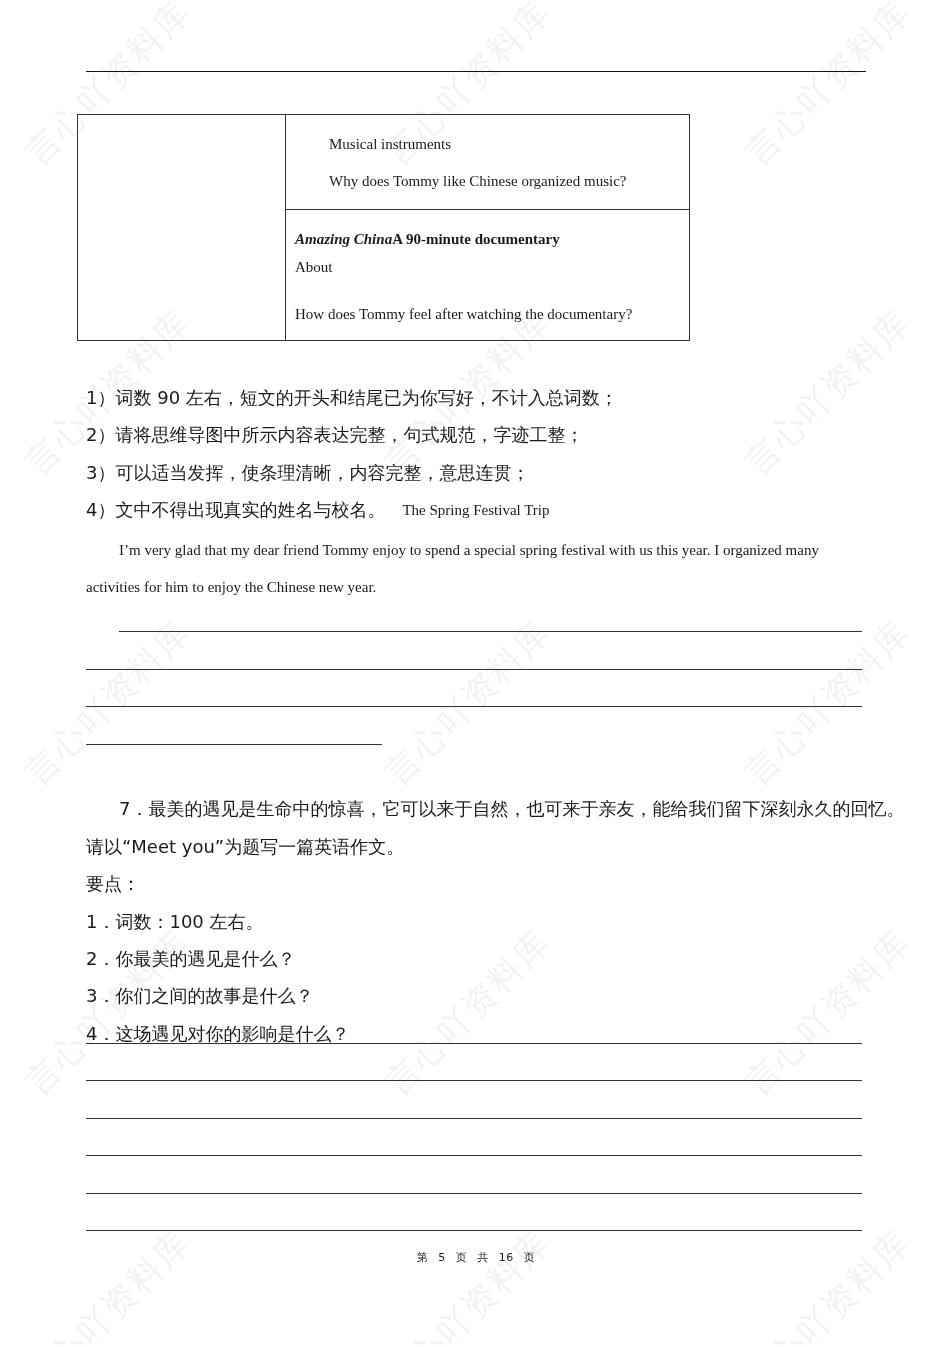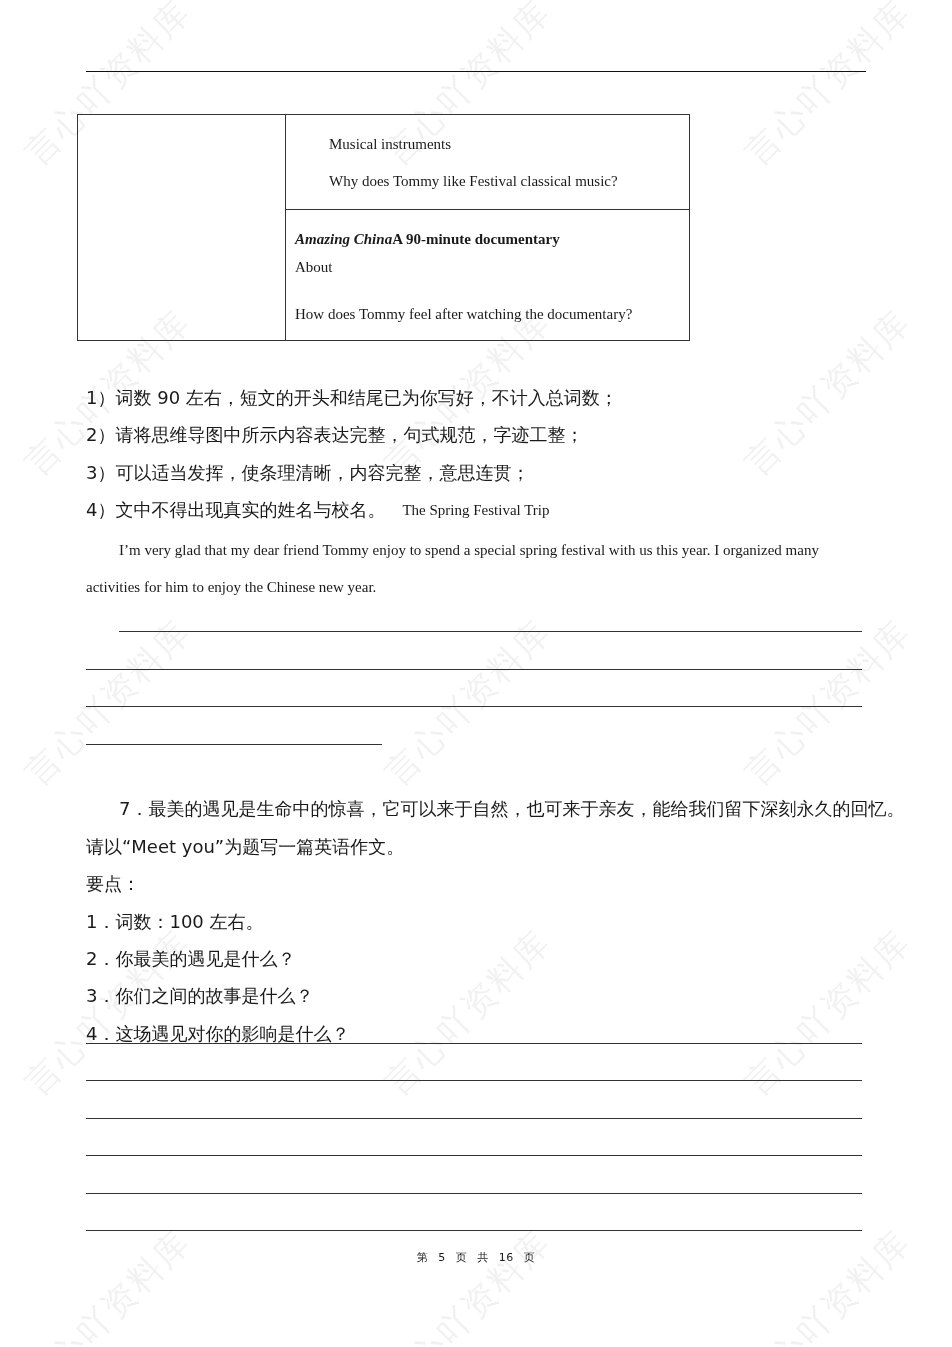--- a/index.html
+++ b/index.html
@@ -129,21 +129,21 @@
   <div class="wm" style="left:360px;top:1290px;">言心吖资料库</div>
   <div class="wm" style="left:720px;top:1290px;">言心吖资料库</div>
 </div>
 
 <div class="header-rule"></div>
 
 <div class="mindmap-table">
   <div class="left-cell"></div>
   <div class="right-top">
     <div class="cell-line" style="left:43px;top:20px;">Musical instruments</div>
-    <div class="cell-line" style="left:43px;top:57px;">Why does Tommy like Festival classical music?</div>
+    <div class="cell-line" style="left:43px;top:57px;">Why does Tommy like Chinese organized music?</div>
   </div>
   <div class="right-bottom">
     <div class="cell-line" style="left:9px;top:20px;font-weight:bold;"><i>Amazing China</i><span>A 90-minute documentary</span></div>
     <div class="cell-line" style="left:9px;top:48px;font-family:Liberation Serif, serif;">About</div>
     <div class="cell-line" style="left:9px;top:95px;">How does Tommy feel after watching the documentary?</div>
   </div>
 </div>
 
 <div class="text-line cjk" style="top:352px;">1）词数 90 左右，短文的开头和结尾已为你写好，不计入总词数；</div>
 <div class="text-line cjk" style="top:389px;">2）请将思维导图中所示内容表达完整，句式规范，字迹工整；</div>

